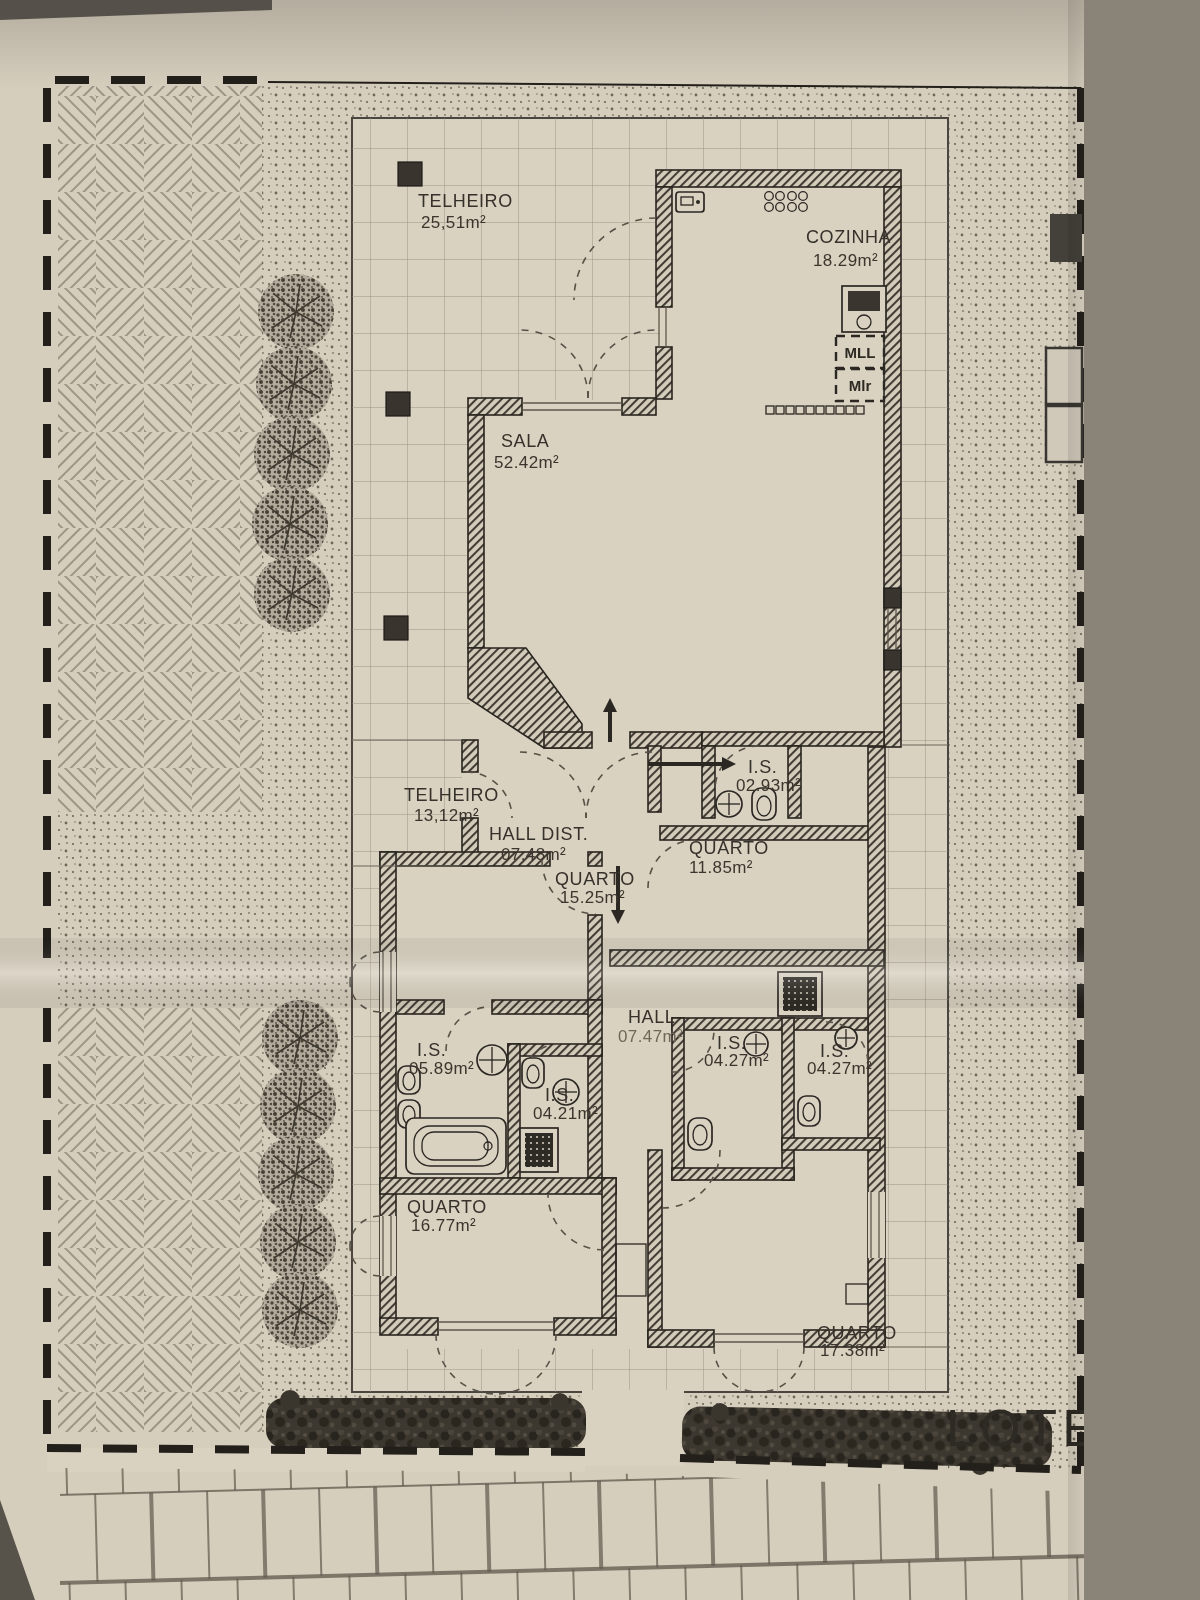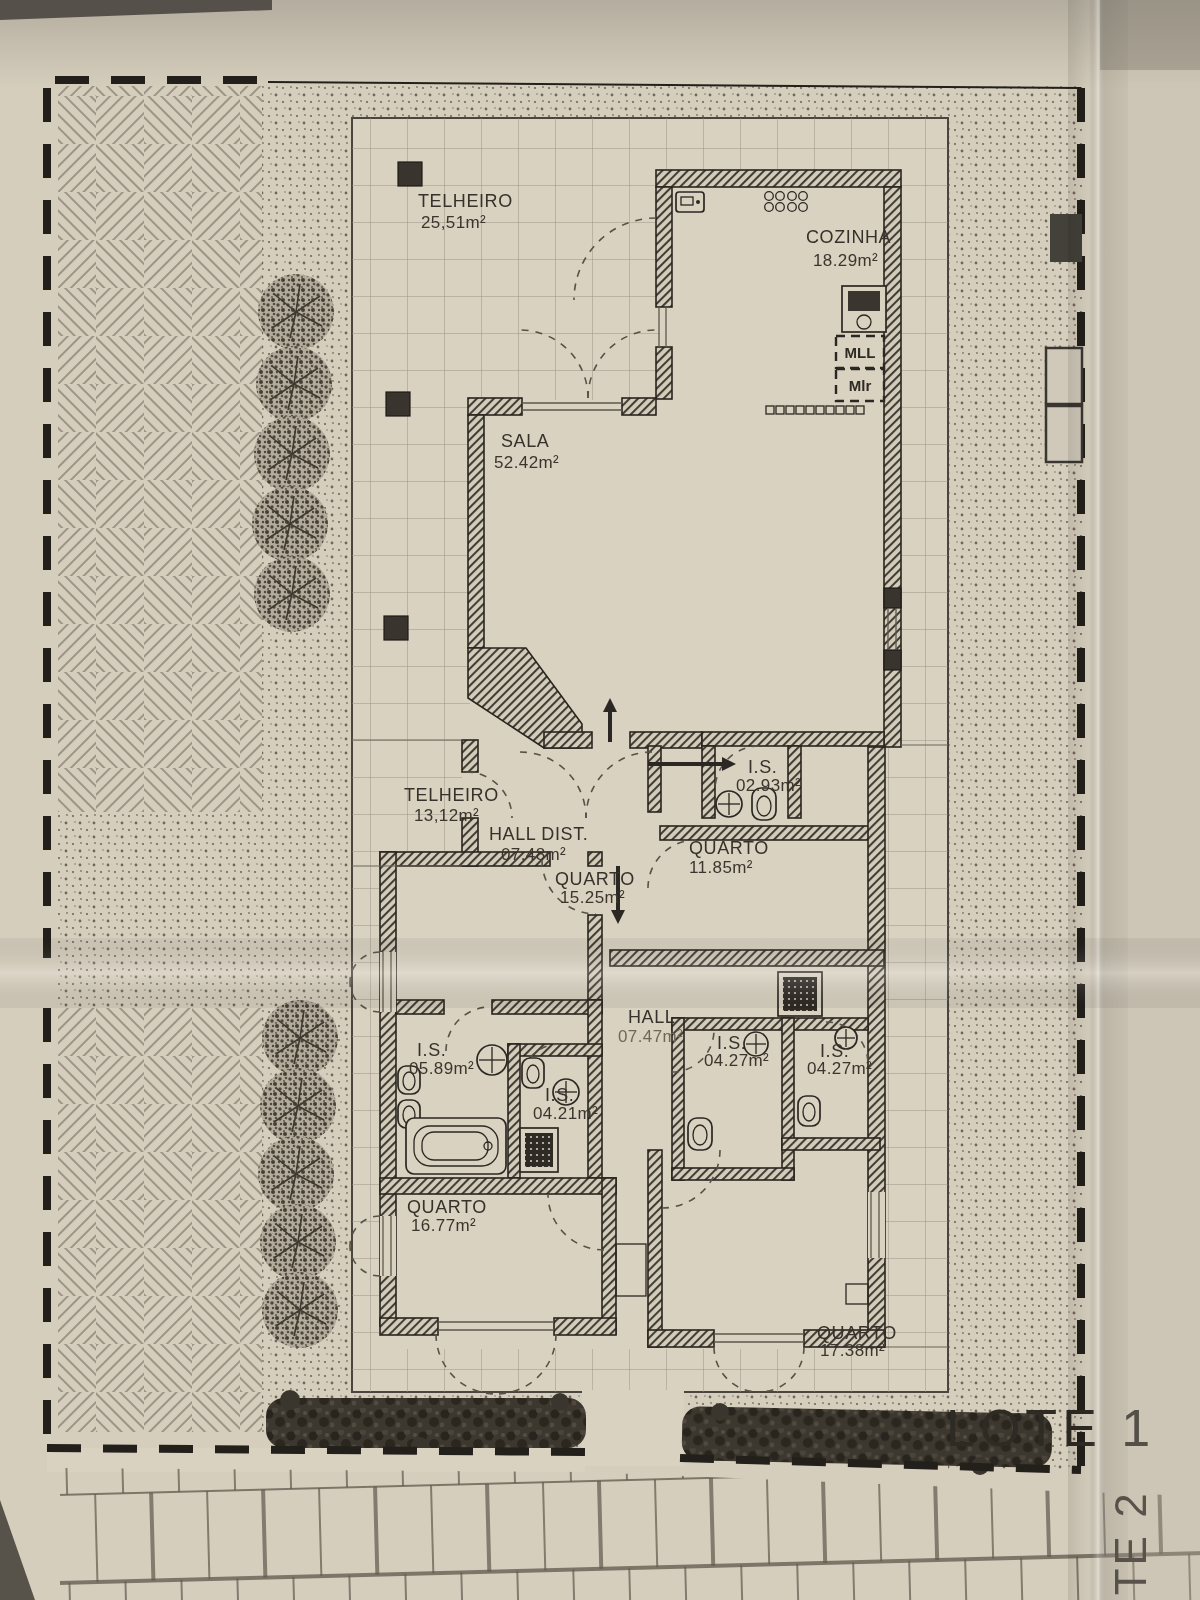--- a/index.html
+++ b/index.html
@@ -1,16 +1,16 @@
 <!DOCTYPE html>
 <html><head>
 <meta charset="utf-8">
 <style>
   html,body{margin:0;padding:0;background:#8a8478;}
-  .stage{position:relative;width:1200px;height:1600px;overflow:hidden;
+  .stage{position:relative;width:1084px;height:1600px;overflow:hidden;
          font-family:"Liberation Sans",sans-serif;}
   .stage svg{position:absolute;left:0;top:0;}
   .wall{fill:url(#wallHatch);stroke:#28251f;stroke-width:1.6;}
   .darkblk{fill:#39342d;stroke:#1f1d19;stroke-width:1.2;}
   .plain{fill:#d9d2c1;}
   .thin{stroke:#5d574c;stroke-width:1.3;fill:none;}
   .thin2{stroke:#6b655a;stroke-width:1.1;fill:none;}
   .dline{stroke:#575147;stroke-width:1.6;fill:none;stroke-dasharray:7 7;}
   .fix{fill:#d9d2c1;stroke:#2b2723;stroke-width:1.7;}
   .fixin{fill:none;stroke:#2b2723;stroke-width:1.3;}

